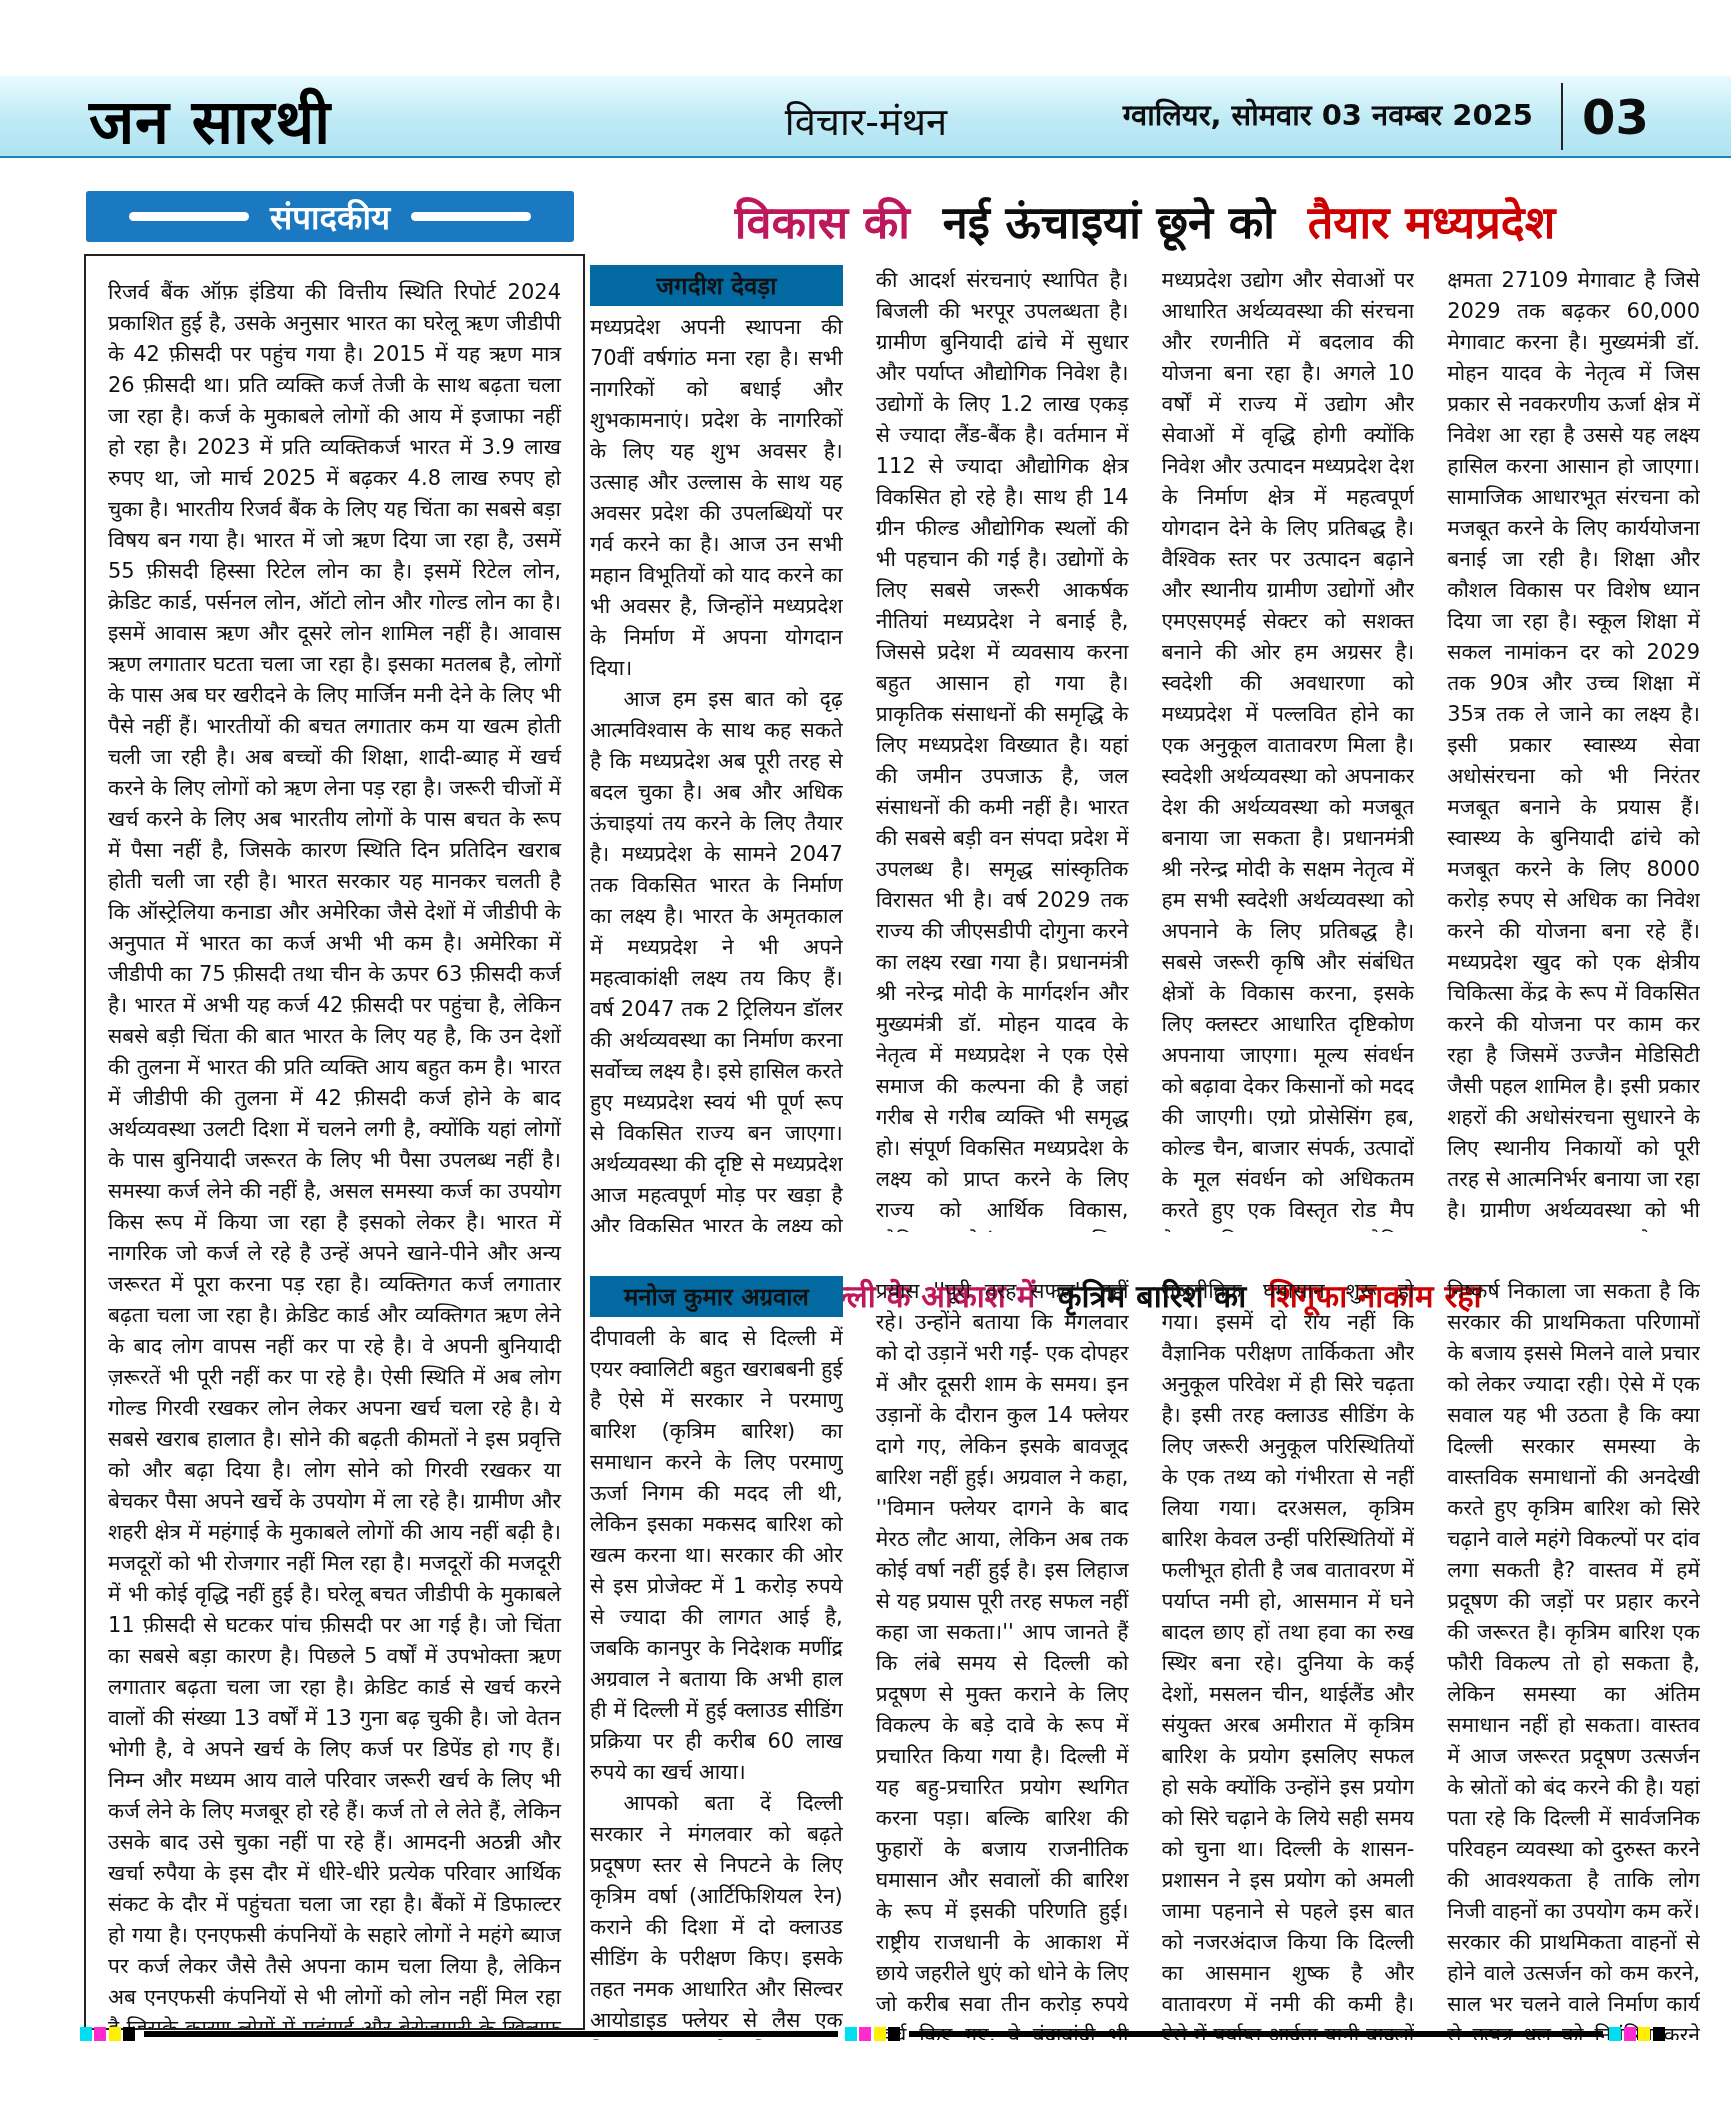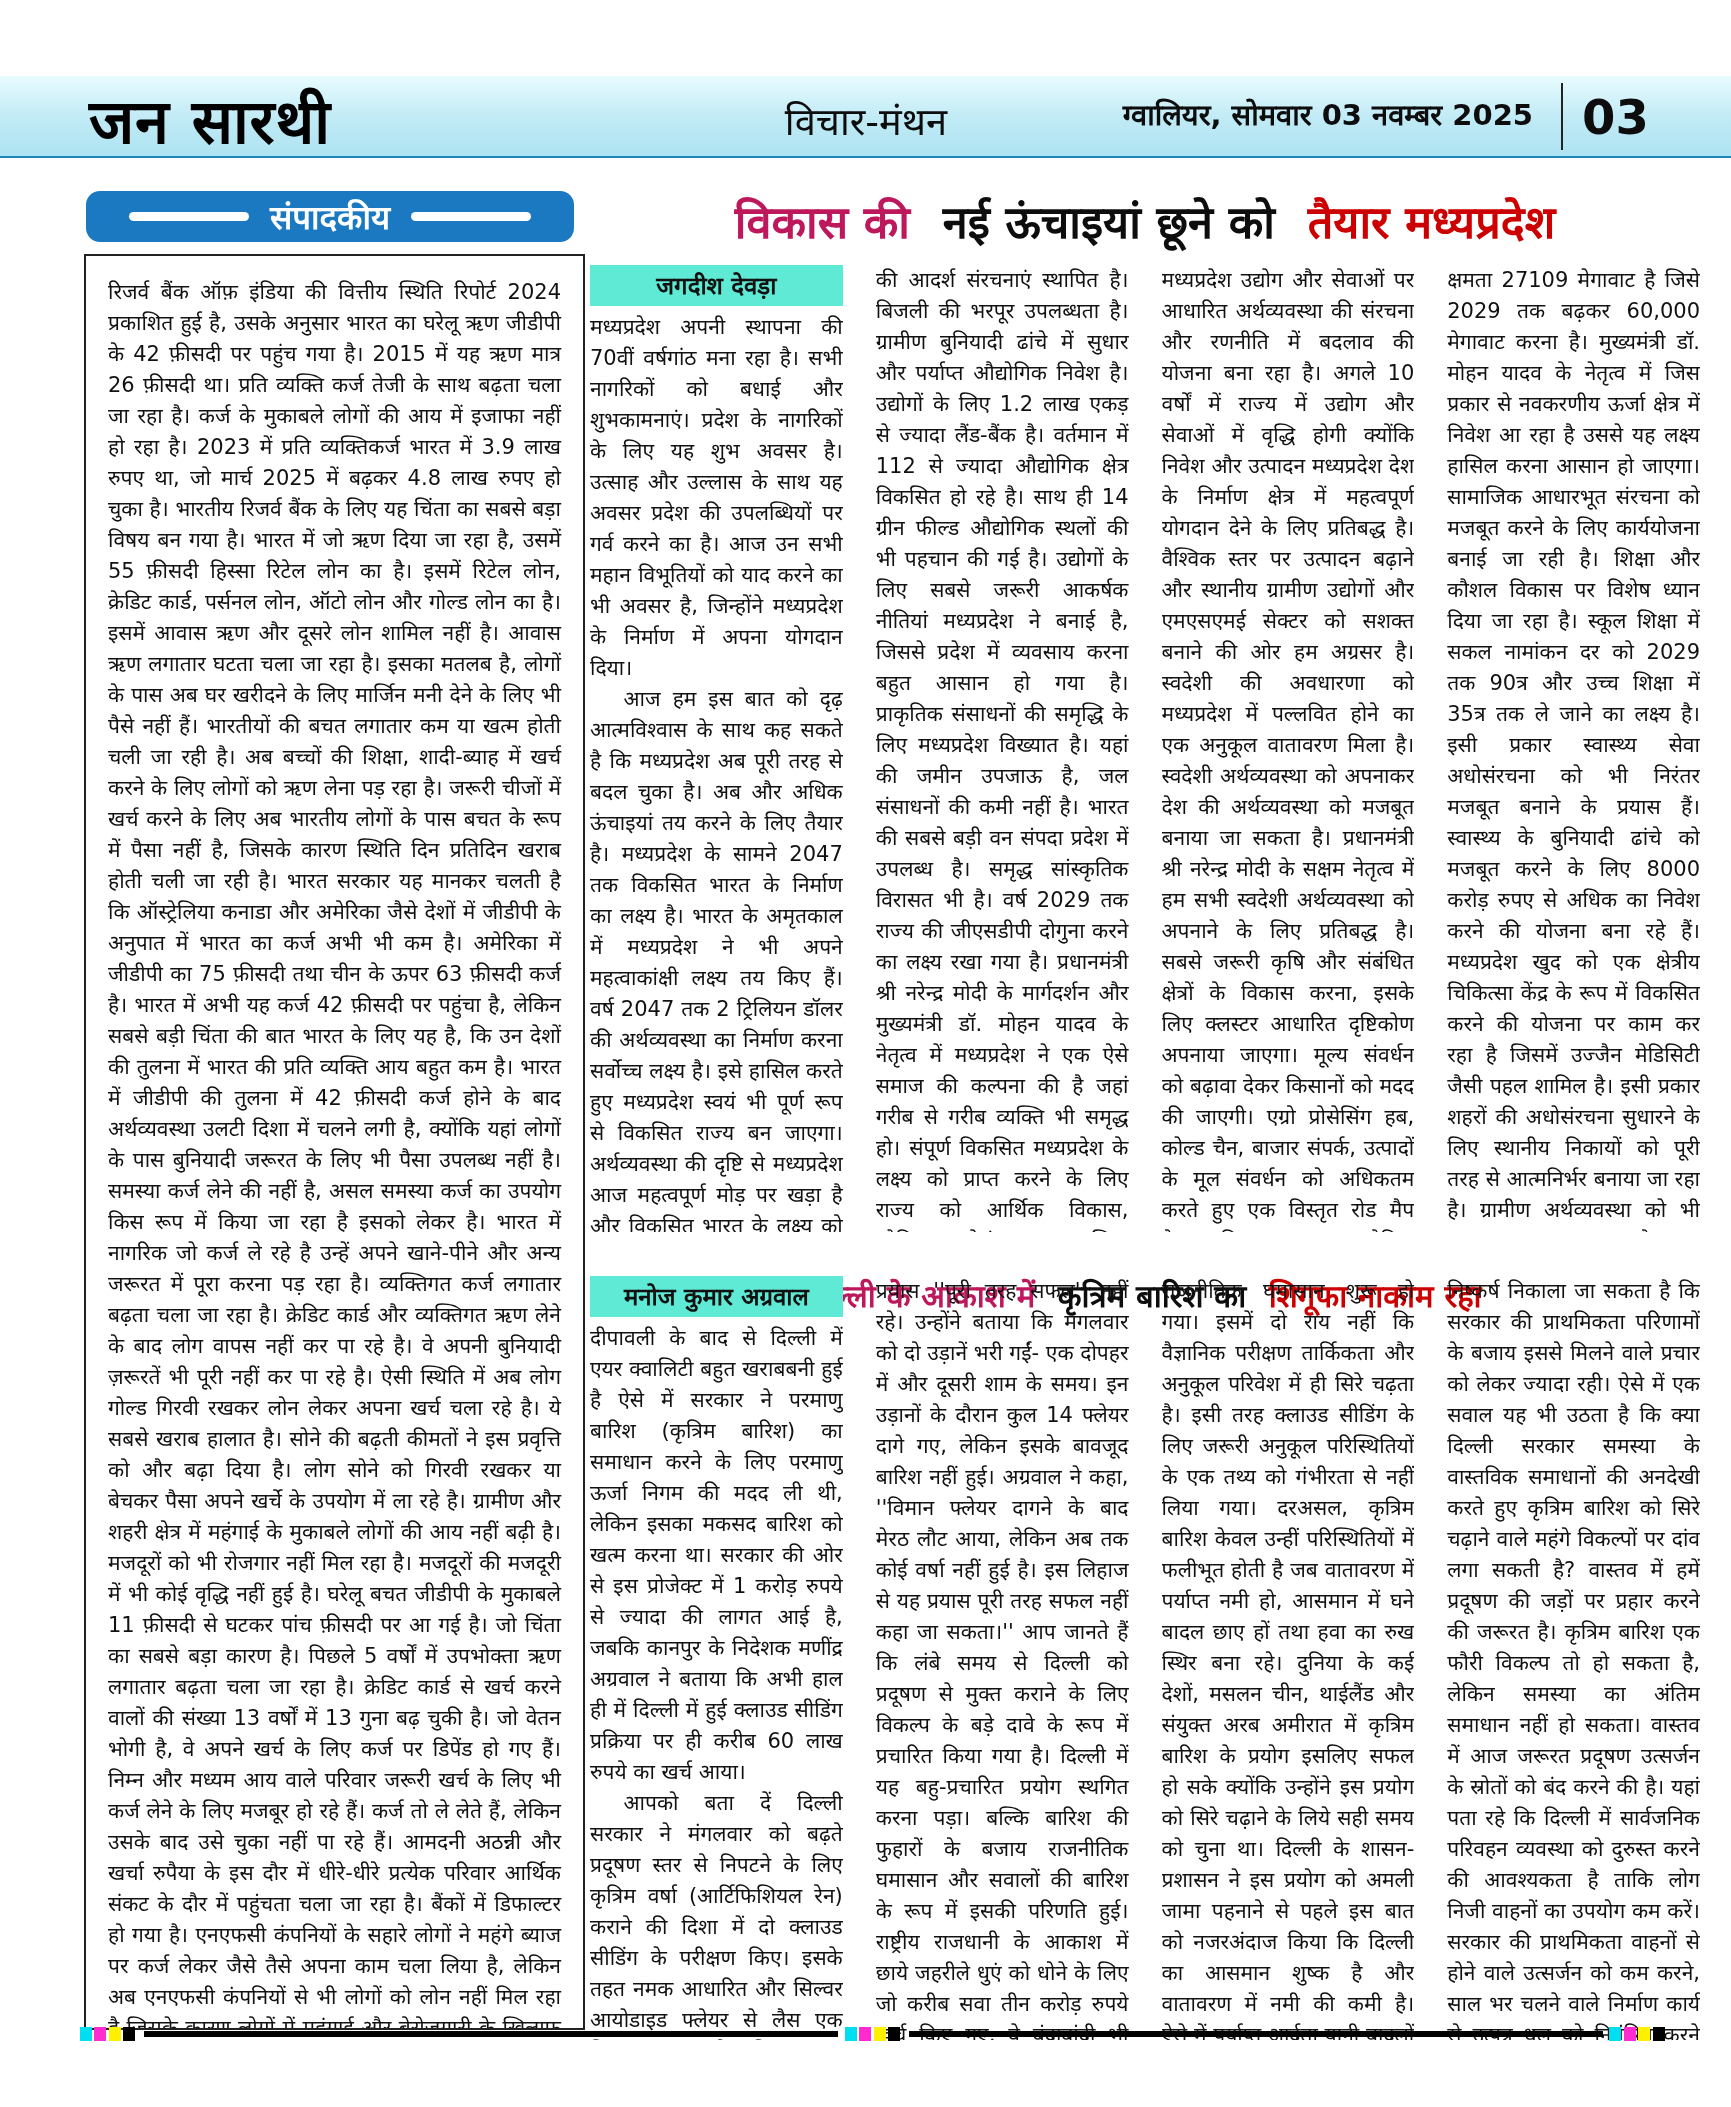--- a/index.html
+++ b/index.html
@@ -17,21 +17,21 @@
   .dateline{position:absolute;right:199px;top:94px;font-size:29px;font-weight:bold;color:#0d0d0d;white-space:nowrap;}
   .pageno-sep{position:absolute;left:1561px;top:83px;width:2.4px;height:67px;background:#222;}
   .page-number{position:absolute;left:1582px;top:89px;font-size:48px;font-weight:bold;color:#0d0d0d;}
   .sparkle{position:absolute;color:#ffffff;opacity:.95;}
   .sp1{left:437px;top:80px;font-size:43px;}
   .sp2{left:606px;top:118px;font-size:21px;}
   .sp3{left:348px;top:126px;font-size:16px;}
 
   
   .ed-banner{position:absolute;left:86px;top:191px;width:488px;height:51px;background:#1b79c2;
-    border-radius:14px;display:flex;align-items:center;justify-content:center;}
+    border-radius:3px;display:flex;align-items:center;justify-content:center;}
   .ed-banner .bar{height:9.6px;width:120px;background:#ffffff;border-radius:4.8px;margin:0 21px;}
   .ed-label{color:#ffffff;font-size:33px;font-weight:bold;white-space:nowrap;}
   .ed-box{position:absolute;left:84px;top:254px;width:501px;height:1776px;border:2.4px solid #222;
     box-sizing:border-box;padding:21px 22px;overflow:hidden;}
   .ed-body{font-size:21px;line-height:31px;text-align:justify;}
 
   
   .headline{position:absolute;left:590px;width:1110px;text-align:center;font-weight:bold;
     white-space:nowrap;}
   .headline.h1{top:190px;font-size:45px;}
@@ -40,21 +40,21 @@
   .hl-blue{color:#be185d;}
   .hl-black{color:#0d0d0d;}
   .hl-red{color:#cc0000;}
 
   .cols{position:absolute;left:590px;width:1110px;display:flex;gap:33px;overflow:hidden;}
   .cols.a1{top:265px;height:967px;}
   .cols.a2{top:1276px;height:764px;justify-content:space-between;}
   .col{flex:1 1 0;overflow:hidden;}
   .col p{margin:0;font-size:21px;line-height:31px;text-align:justify;}
   .col p.indent{text-indent:1.6em;}
-  .byline{background:#5eead4;text-align:center;font-size:24px;font-weight:bold;
+  .byline{background:#0369a1;text-align:center;font-size:24px;font-weight:bold;
     padding:3.2px 0 4.8px 0;margin-bottom:6.4px;}
 
   
   .regstrip{position:absolute;left:80px;top:2027px;width:1587px;height:14.4px;
     display:flex;align-items:center;}
   .sq{width:12px;height:13.6px;margin-right:2.4px;flex:0 0 auto;}
   .sq.c{background:#00dff2;} .sq.m{background:#ff2ad0;} .sq.y{background:#fff000;} .sq.k{background:#000;}
   .regline{height:5.6px;background:#000;flex:1 1 auto;margin:0 6.4px;}
 </style>
 </head>

